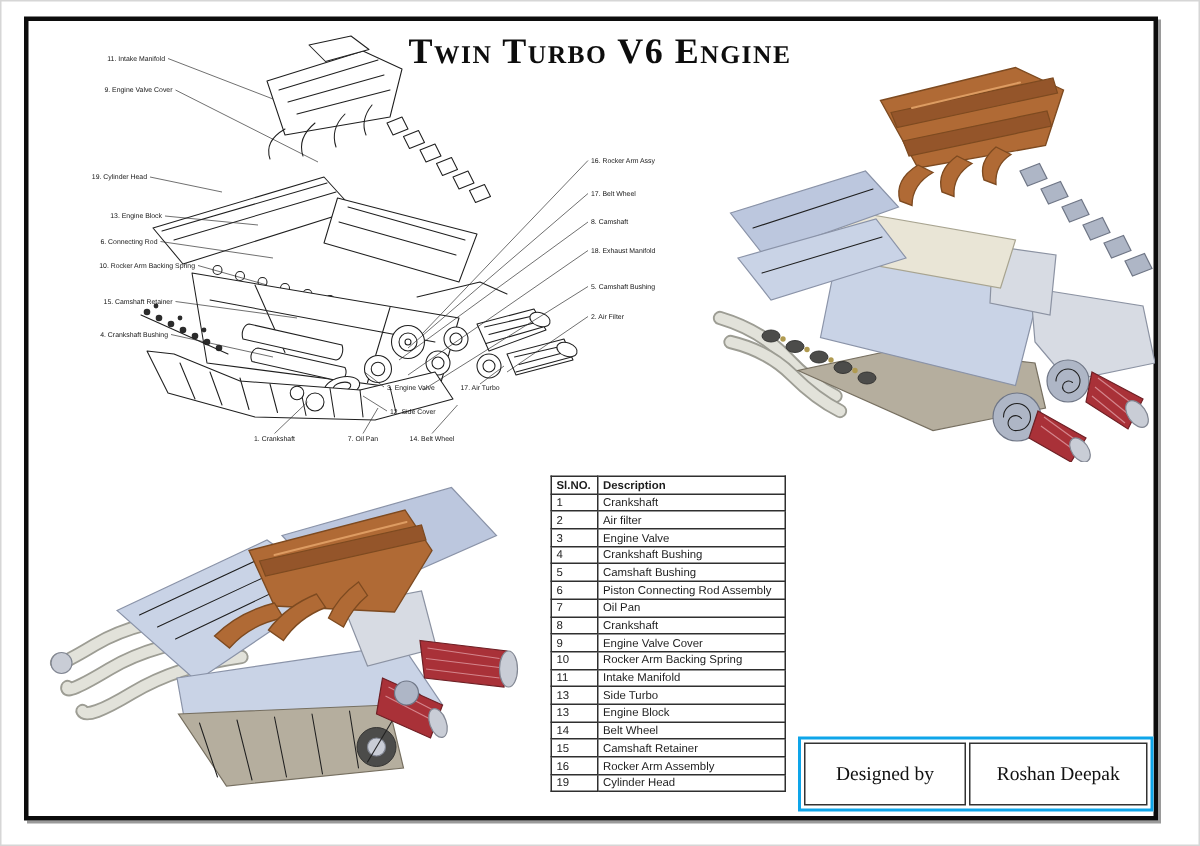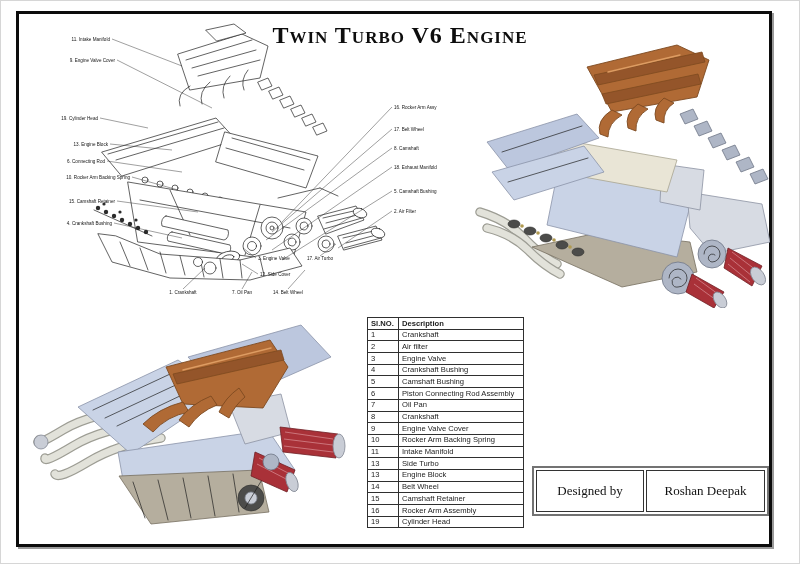--- a/index.html
+++ b/index.html
@@ -56,22 +56,22 @@
   .parts-table th,.parts-table td{
     border:1px solid #2f2f2f;padding:1px 3px;height:8.7px;
     font-weight:normal;text-align:left;vertical-align:middle;white-space:nowrap;
   }
   .parts-table th{font-weight:bold;}
   .parts-table .col-no{width:24px;}
   .parts-table .col-desc{width:118px;}
 
   
   .credits{
-    position:absolute;left:532px;top:466px;width:237px;height:50px;
-    border:2px solid #737373;border-collapse:separate;border-spacing:2px;
+    position:absolute;left:532px;top:491px;width:237px;height:50px;
+    border:2px solid #0ea5e9;border-collapse:separate;border-spacing:2px;
     font-family:"Liberation Serif",serif;font-size:13px;color:#111;background:#fff;
     table-layout:fixed;
   }
   .credits td{border:1px solid #333;text-align:center;vertical-align:middle;padding:0;}
   .credits .c1{width:106px;}
 </style>
 </head>
 <body>
 
 <div class="canvas">

